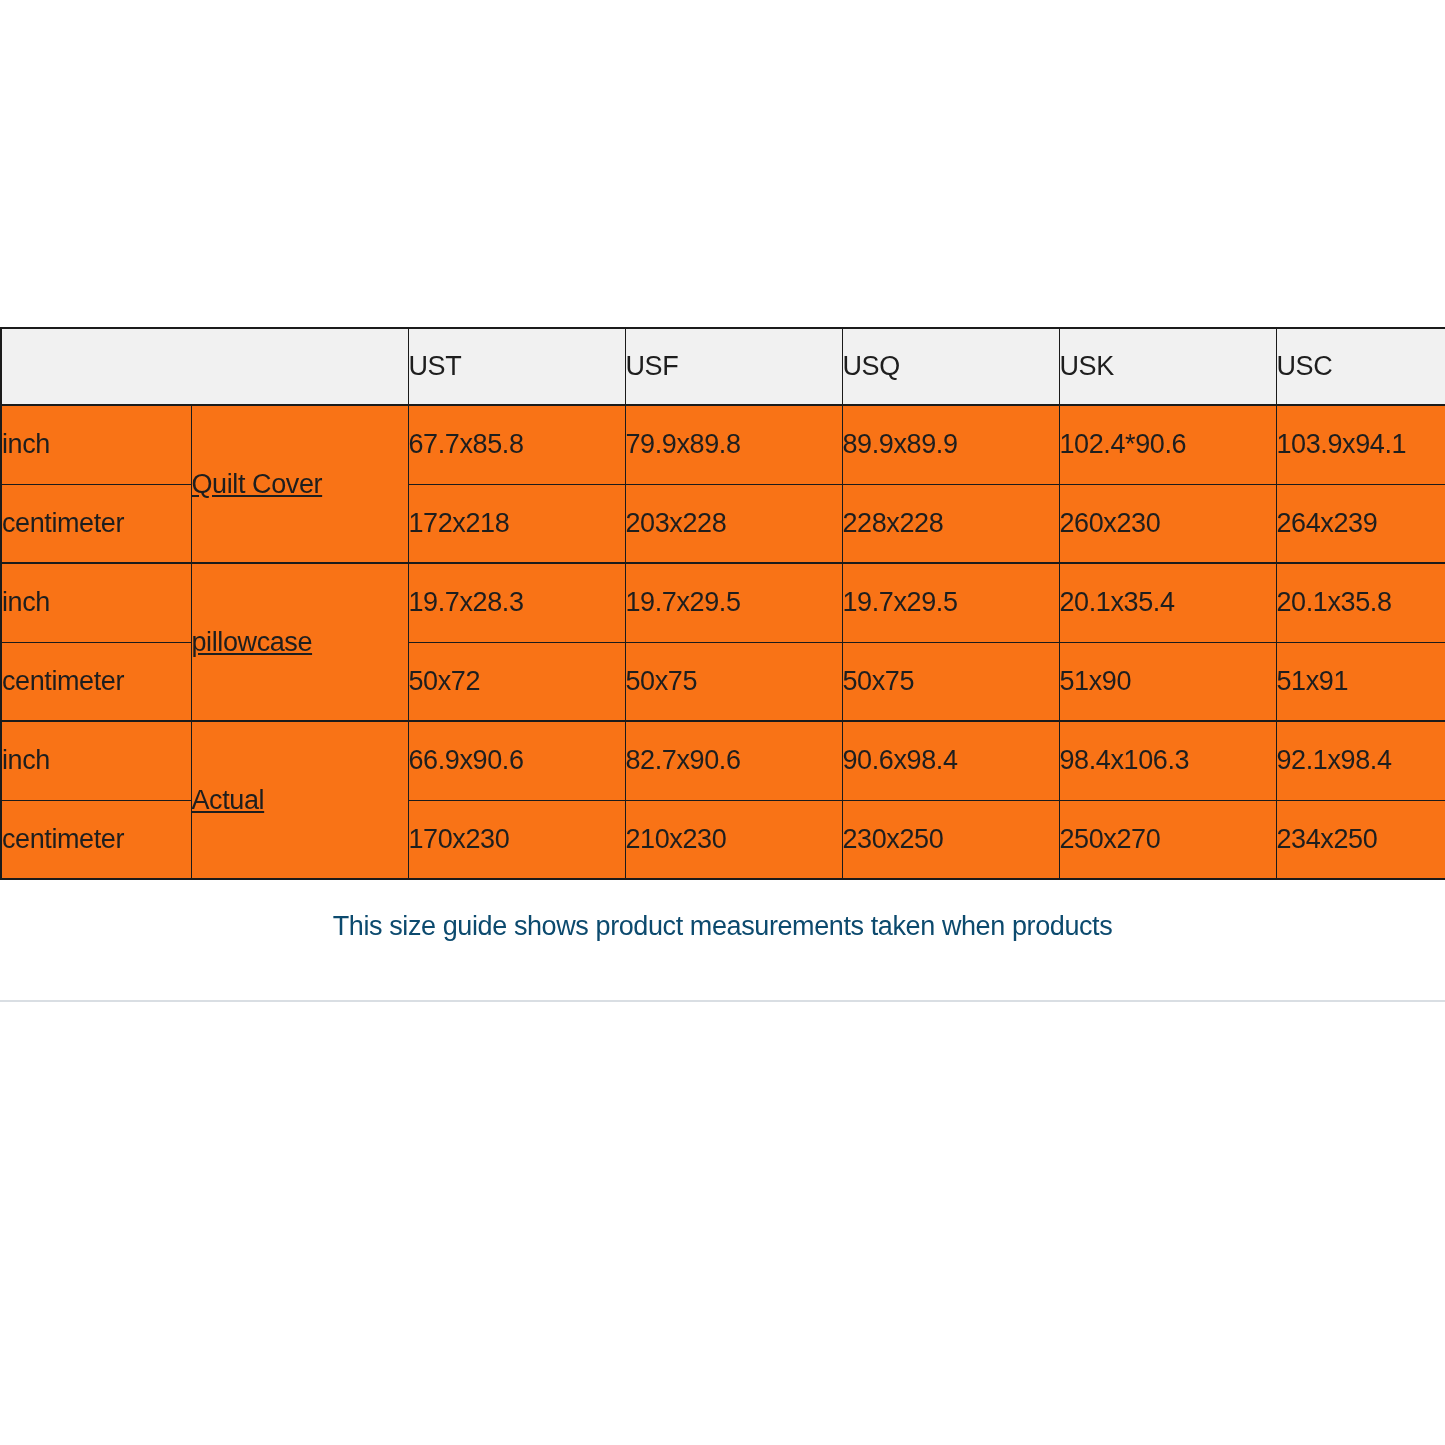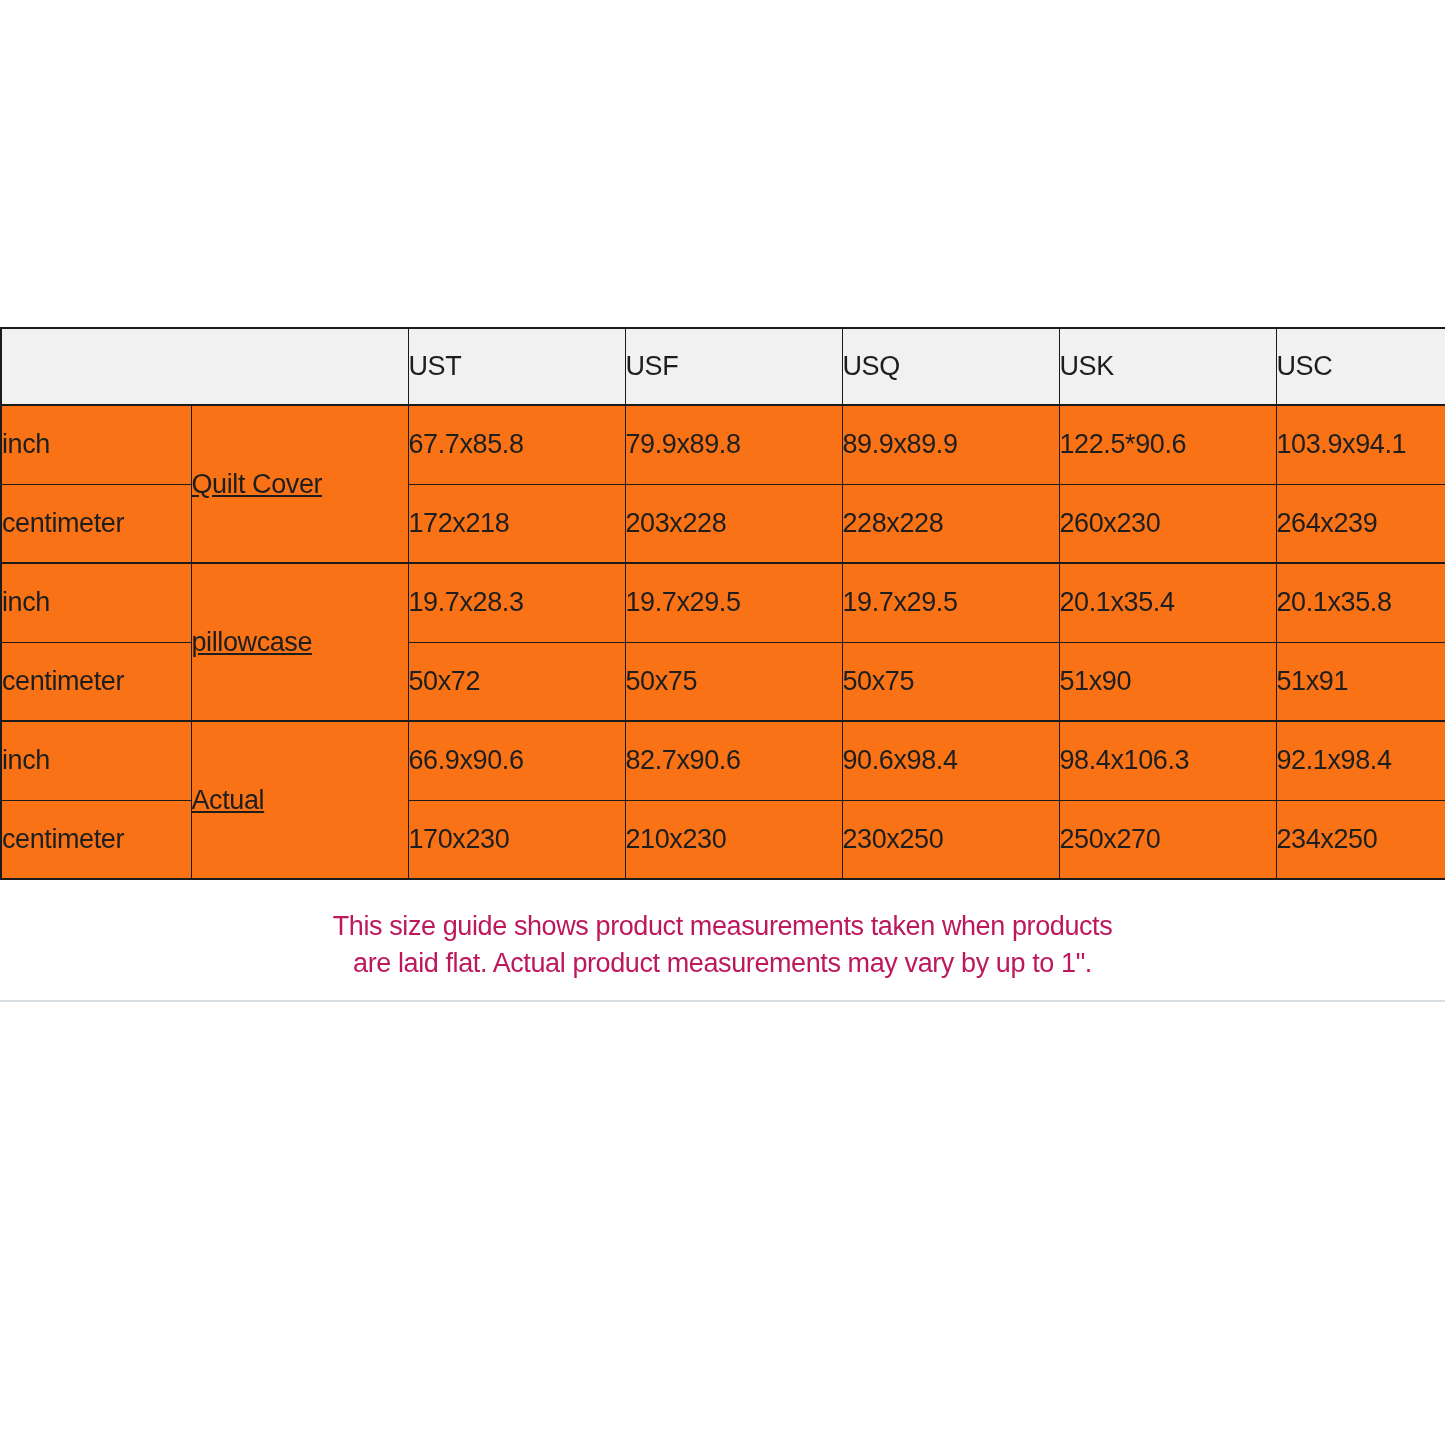--- a/index.html
+++ b/index.html
@@ -46,21 +46,21 @@
   td.corner{background:var(--cell-gray);}
   td.product{background:#fff;text-decoration:underline;}
 
   .footer-note{
     position:absolute;top:908px;left:0;
     width:1445px;
     text-align:center;
     font-size:27px;
     line-height:37px;
     letter-spacing:-0.4px;
-    color:#be185d;
+    color:#0c4a6e;
   }
   .divider{
     position:absolute;top:1000px;left:0;
     width:1445px;height:2px;
     background:var(--divider);
   }
 </style>
 </head>
 <body>
 
@@ -86,21 +86,21 @@
           <td>USK</td>
           <td>USC</td>
         </tr>
 
         <tr class="data-row sec-start">
           <td class="unit">inch</td>
           <td class="product" rowspan="2">Quilt Cover</td>
           <td>67.7x85.8</td>
           <td>79.9x89.8</td>
           <td>89.9x89.9</td>
-          <td>122.5*90.6</td>
+          <td>102.4*90.6</td>
           <td>103.9x94.1</td>
         </tr>
         <tr class="data-row">
           <td class="unit">centimeter</td>
           <td>172x218</td>
           <td>203x228</td>
           <td>228x228</td>
           <td>260x230</td>
           <td>264x239</td>
         </tr>
@@ -139,18 +139,17 @@
           <td>230x250</td>
           <td>250x270</td>
           <td>234x250</td>
         </tr>
       </tbody>
     </table>
   </div>
 
   <div class="footer-note">
     <div>This size guide shows product measurements taken when products</div>
-    <div>are laid flat. Actual product measurements may vary by up to 1".</div>
   </div>
 
   <div class="divider"></div>
 
 </div>
 
 </body></html>

